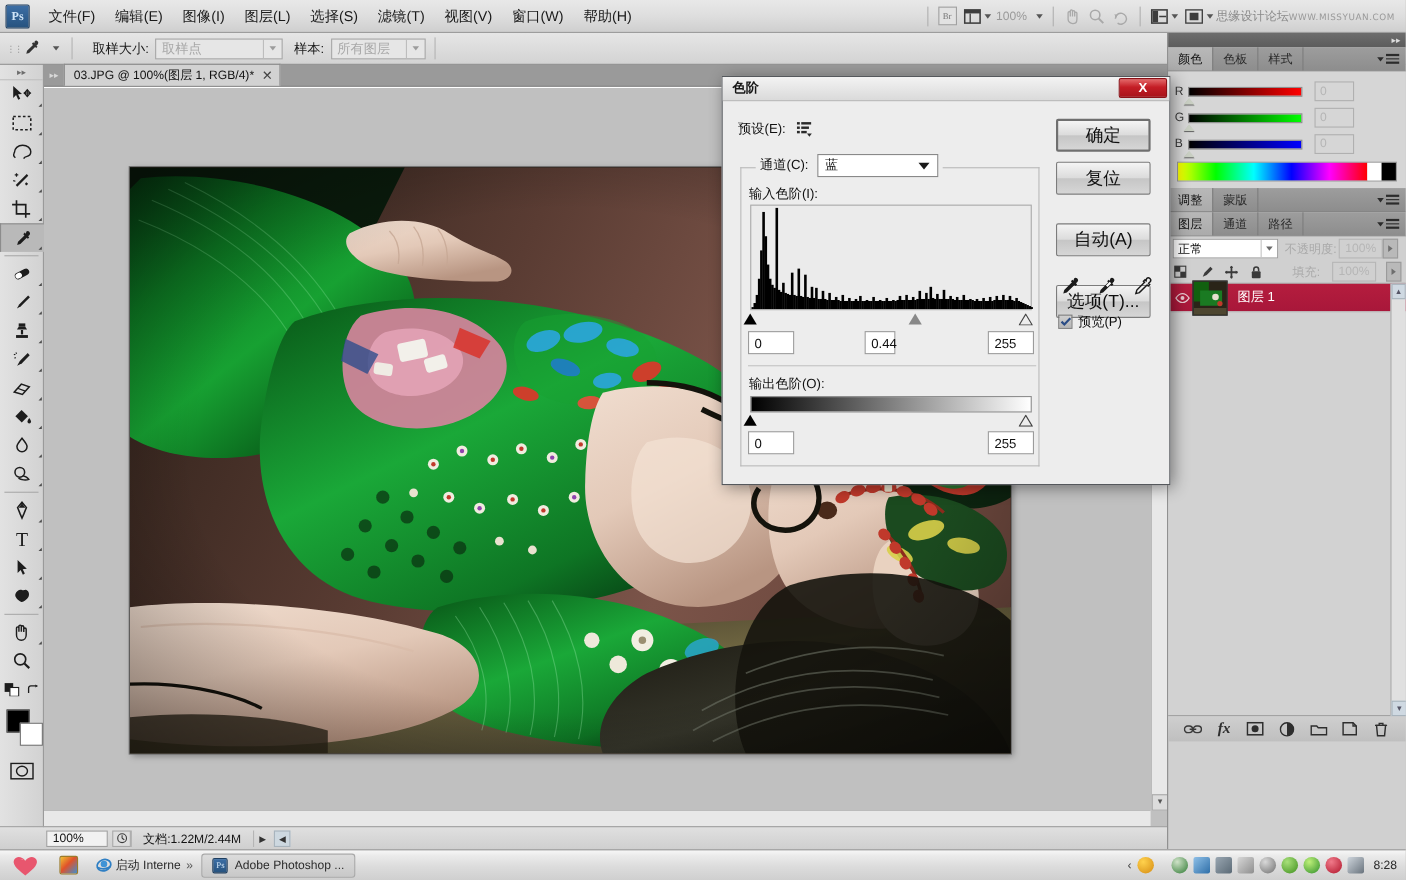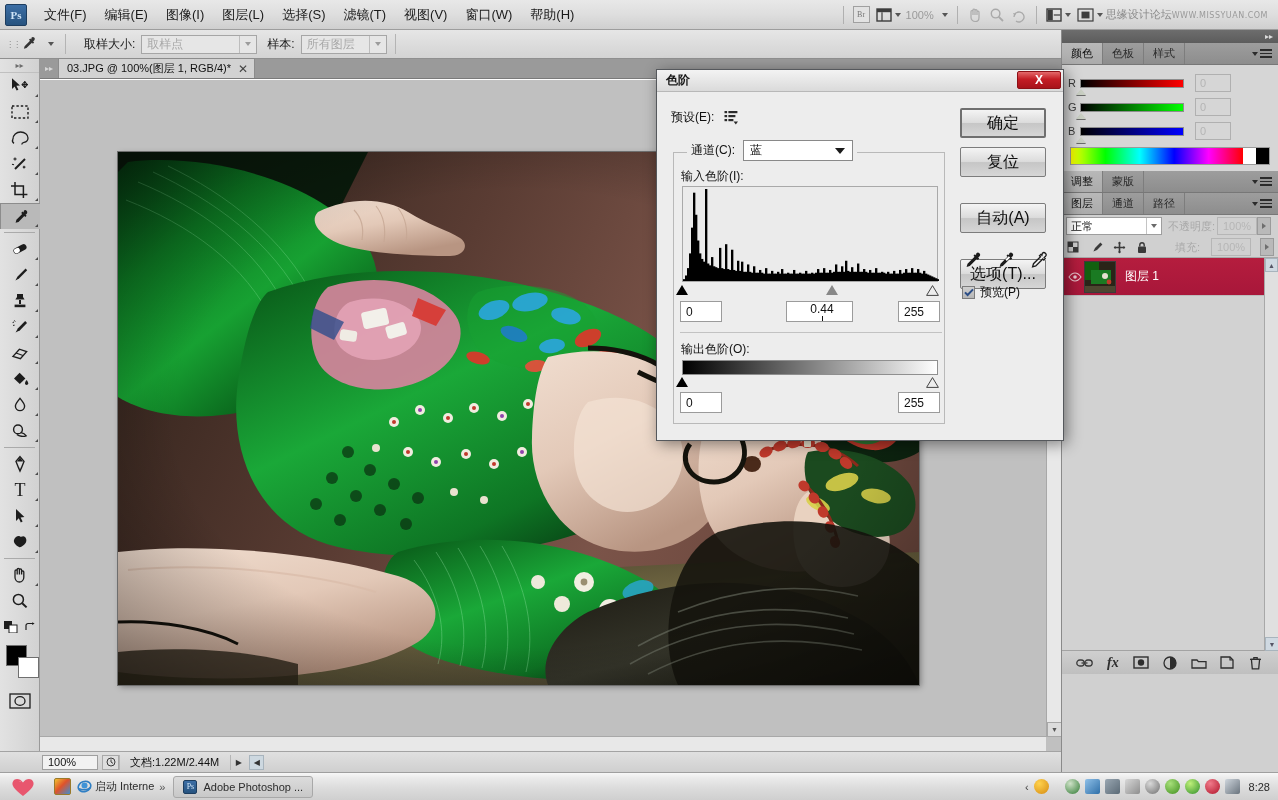--- a/index.html
+++ b/index.html
@@ -196,21 +196,21 @@
   .lo-val {
     width:40px;height:18px;border:1px solid #b6b6b6;background:#d0d0d0;color:#b6b6b6;
     font-size:11px;display:flex;align-items:center;justify-content:center; margin-left:2px;
   }
   .lo-stepper { width:14px;height:18px;background:#b9b9b9;border:1px solid #9b9b9b;display:flex;align-items:center;justify-content:center;}
   .lock-row { display:flex; align-items:center; height:20px; padding:0 4px; gap:9px; }
   .lock-ico { color:#3a3a3a; font-size:11px; display:flex;align-items:center;justify-content:center;width:14px;height:14px;}
 
   .layerlist { background:#d2d2d2; position:relative; height:393px; border-top:1px solid #a8a8a8;}
   .layer {
-    height:38px; display:flex; align-items:center; padding:0 4px;
+    height:26px; display:flex; align-items:center; padding:0 4px;
     border-bottom:1px solid #bcbcbc;
   }
   .layer.sel { background:linear-gradient(to bottom,#b51d3e,#a8173a); }
   .layer-eye { width:18px; display:flex;align-items:center;justify-content:center;}
   .eye-svg { width:14px;height:10px; }
   .layer-thumb {
     width:32px;height:32px;border:1px solid #3b3b3b; background:#2a2a20; overflow:hidden;
     flex:0 0 auto;
   }
   .layer-name { margin-left:9px; font-size:12px; color:#111; }
@@ -281,21 +281,21 @@
     position:absolute; left:25px; top:192px; width:256px; height:14px;
   }
   .tri-black { position:absolute; width:0;height:0;border-left:6px solid transparent;border-right:6px solid transparent;border-bottom:10px solid #000; }
   .tri-gray  { position:absolute; width:0;height:0;border-left:6px solid transparent;border-right:6px solid transparent;border-bottom:10px solid #888; }
 
   .inputs-row { position:absolute; left:23px; top:209px; width:262px; height:22px; }
   .numfield {
     position:absolute; height:21px; width:42px; border:1px solid #9b9b9b; background:#fff;
     font-size:12px; color:#111; display:flex; align-items:center; padding-left:5px;
   }
-  .numfield.mid { width:67px;flex-direction:column; }
+  .numfield.mid { width:28px; }
   .caretbar { display:inline-block; width:1px; height:13px; background:#111; margin-left:1px;}
 
   .hr-in { position:absolute; left:23px; top:240px; width:262px; height:1px; background:#c2c2c2;}
   .lbl-output { position:absolute; left:24px; top:249px; font-size:12px; color:#101010;}
   .outbar {
     position:absolute; left:25px; top:268px; width:256px; height:15px;
     background:linear-gradient(to right,#000,#fff); border:1px solid #8f8f8f;
   }
   .slider-out { position:absolute; left:25px; top:284px; width:256px; height:14px;}
   .outputs-row { position:absolute; left:23px; top:300px; width:262px; height:22px;}
@@ -322,21 +322,21 @@
   
   .taskbar {
     position:absolute; left:0; top:772px; width:1278px; height:28px;
     background:linear-gradient(to bottom,#f7f7f7 0%,#ebebeb 18%,#dcdcdc 55%,#cfcfcf 100%);
     border-top:1px solid #9f9f9f; display:flex; align-items:center;
   }
   .start-orb {
     width:34px;height:24px; margin-left:6px;
     display:flex;align-items:center;justify-content:center;
   }
-  .qlaunch { display:flex; align-items:center; gap:6px; margin-left:14px;}
+  .qlaunch { display:flex; align-items:center; gap:16px; margin-left:14px;}
   .ql-ico { width:17px;height:17px; border-radius:2px;}
   .tb-task {
     display:flex; align-items:center; gap:6px; height:22px; padding:0 9px;
     background:linear-gradient(to bottom,#dcdcdc,#c8c8c8);
     border:1px solid #a8a8a8; border-radius:3px; margin-left:8px;
     font-size:11px; color:#2c2c2c; white-space:nowrap;
   }
   .tray { margin-left:auto; display:flex; align-items:center; gap:5px; padding-right:8px;}
   .tray-ico { width:15px;height:15px; border-radius:50%;}
   .tray-time { font-size:11px; color:#2a2a2a; margin-left:4px; }

